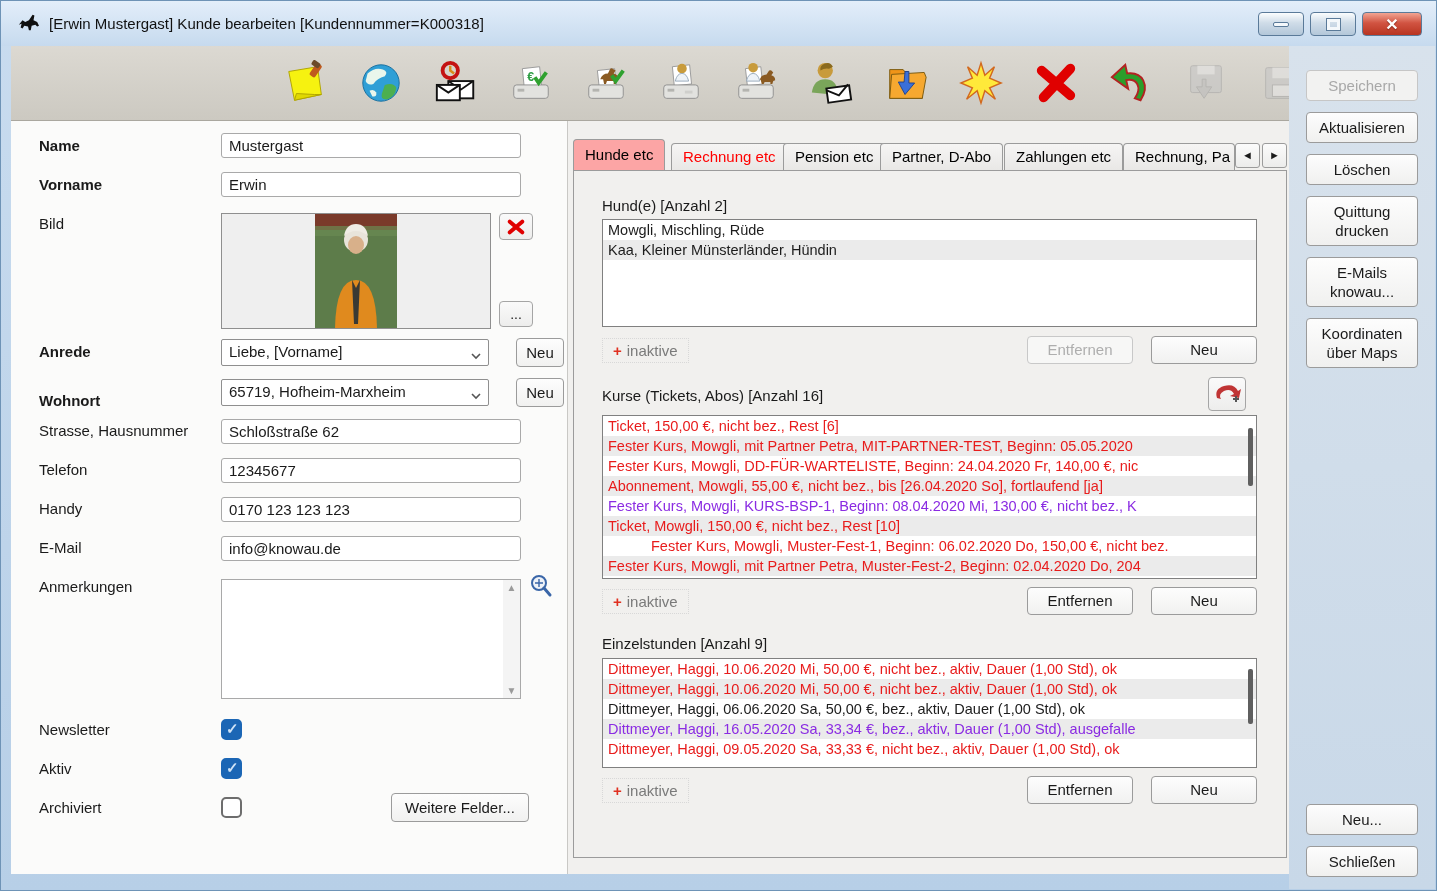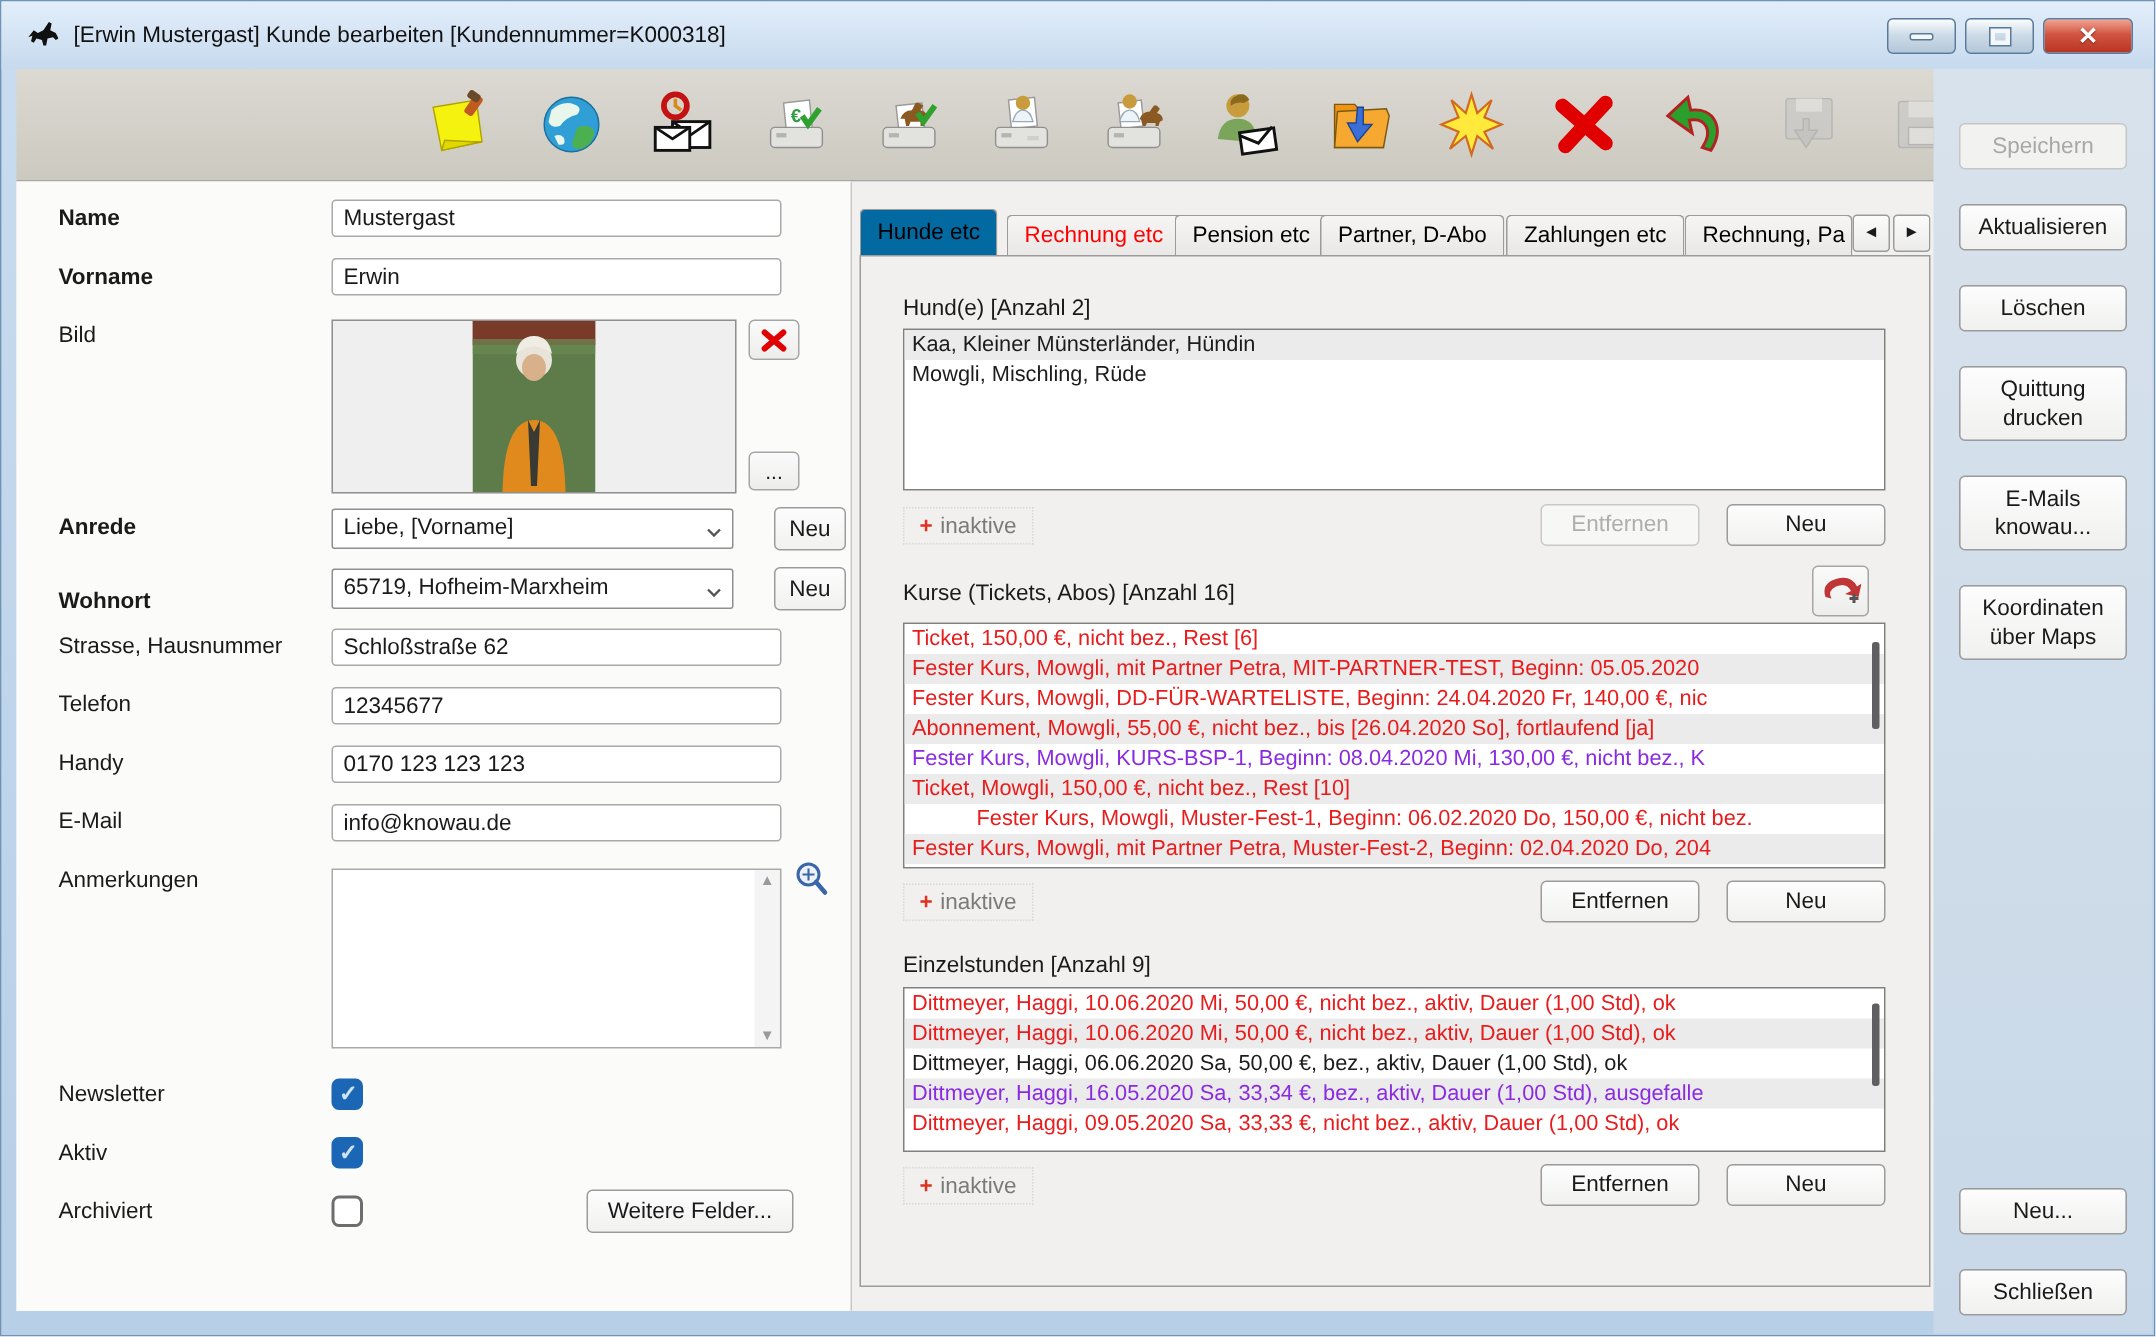--- a/index.html
+++ b/index.html
@@ -59,21 +59,21 @@
   .magnifier { position:absolute; left:517px; top:452px; width:26px; height:26px; }
   .checkbox { position:absolute; left:210px; width:21px; height:21px; border:2px solid #6d6d6d;
     border-radius:5px; background:#fff; }
   .checkbox.on { background:#1b66b5; border-color:#1b66b5; }
   .checkbox.on::after { content:"✓"; color:#cfe3f7; font-size:15px; font-weight:bold; position:absolute; left:3px; top:-1px; }
 
   
   .tabs-row { position:absolute; top:18px; left:5px; right:4px; height:31px; overflow:hidden; }
   .tab { position:absolute; bottom:0; height:27px; border:1px solid #9b9b9b; border-bottom:none;
     border-radius:4px 4px 0 0; background:linear-gradient(#f6f5f4,#e9e8e6); padding:4px 11px 0; white-space:nowrap; }
-  .tab.active { height:31px; background:#0369a1; z-index:2; padding-top:6px; }
+  .tab.active { height:31px; background:#fca5a5; z-index:2; padding-top:6px; }
   .tab-scroll { position:absolute; bottom:2px; width:25px; height:25px; border:1px solid #9b9b9b; border-radius:3px;
     background:linear-gradient(#fbfbfb,#ececeb); text-align:center; line-height:23px; font-size:11px; z-index:3; }
   .tab-page { position:absolute; top:49px; left:5px; right:4px; bottom:16px;
     border:1px solid #9b9b9b; background:#f1f0ee; }
 
   .sec-lbl { position:absolute; left:28px; white-space:nowrap; }
   .listbox { position:absolute; left:28px; width:655px; background:#fff; border:1px solid #808080;
     overflow:hidden; }
   .lrow { height:20px; line-height:20px; padding:0 5px; white-space:nowrap; overflow:hidden; font-size:14.5px; }
   .lrow.alt { background:#ebebeb; }
@@ -86,21 +86,21 @@
     background:linear-gradient(#fdfdfd,#f1f1f0); text-align:center; line-height:26px; font-size:15px; }
   .btn.disabled { color:#aeaeae; border-color:#c8c8c8; background:#f7f7f6; }
   .gap18 { width:18px; }
 
   
   .right-col { position:absolute; top:45px; right:1px; width:146px; bottom:1px;
     background:linear-gradient(#d8e2ec,#c8d8e8); display:flex; flex-direction:column; align-items:center;
     padding:24px 0 12px; gap:11px; }
   .side-btn { width:112px; min-height:31px; border:1px solid #9b9b9b; border-radius:4px;
     background:linear-gradient(#fdfdfd,#f0f0ef); display:flex; align-items:center; justify-content:center;
-    text-align:center; padding:4px 4px; line-height:19px;margin-top:12px; }
+    text-align:center; padding:4px 4px; line-height:19px; }
   .side-btn.disabled { color:#a8a8a8; border-color:#c6c6c6; background:#f2f2f1; }
   .spacer { flex:1; }
 </style>
 </head>
 <body>
 
 <div class="window">
 
   <div class="titlebar">
     <span>
@@ -329,22 +329,22 @@
         <div class="tab" style="left:431px"><span style="color: rgb(0, 0, 0);">Zahlungen etc</span></div>
         <div class="tab" style="left:550px; width:112px"><span style="color: rgb(0, 0, 0);">Rechnung, Pa</span></div>
         <div class="tab-scroll" style="right:27px">◄</div>
         <div class="tab-scroll" style="right:0">►</div>
       </div>
 
       <div class="tab-page">
 
         <div class="sec-lbl" style="top:26px">Hund(e) [Anzahl 2]</div>
         <div class="listbox" style="top:48px; height:108px">
+          <div class="lrow" style="color: rgb(28, 28, 28);">Mowgli, Mischling, Rüde</div>
           <div class="lrow alt" style="color: rgb(28, 28, 28);">Kaa, Kleiner Münsterländer, Hündin</div>
-          <div class="lrow" style="color: rgb(28, 28, 28);">Mowgli, Mischling, Rüde</div>
         </div>
         <div class="ctrl-row" style="top:165px">
           <div class="inaktive"><span class="plus">+</span><span>inaktive</span></div>
           <div class="push btn disabled">Entfernen</div>
           <div class="gap18"></div>
           <div class="btn">Neu</div>
         </div>
 
         <div class="sec-lbl" style="top:216px">Kurse (Tickets, Abos) [Anzahl 16]</div>
         <div class="icon-btn" style="right:40px; top:206px; width:38px; height:34px">

